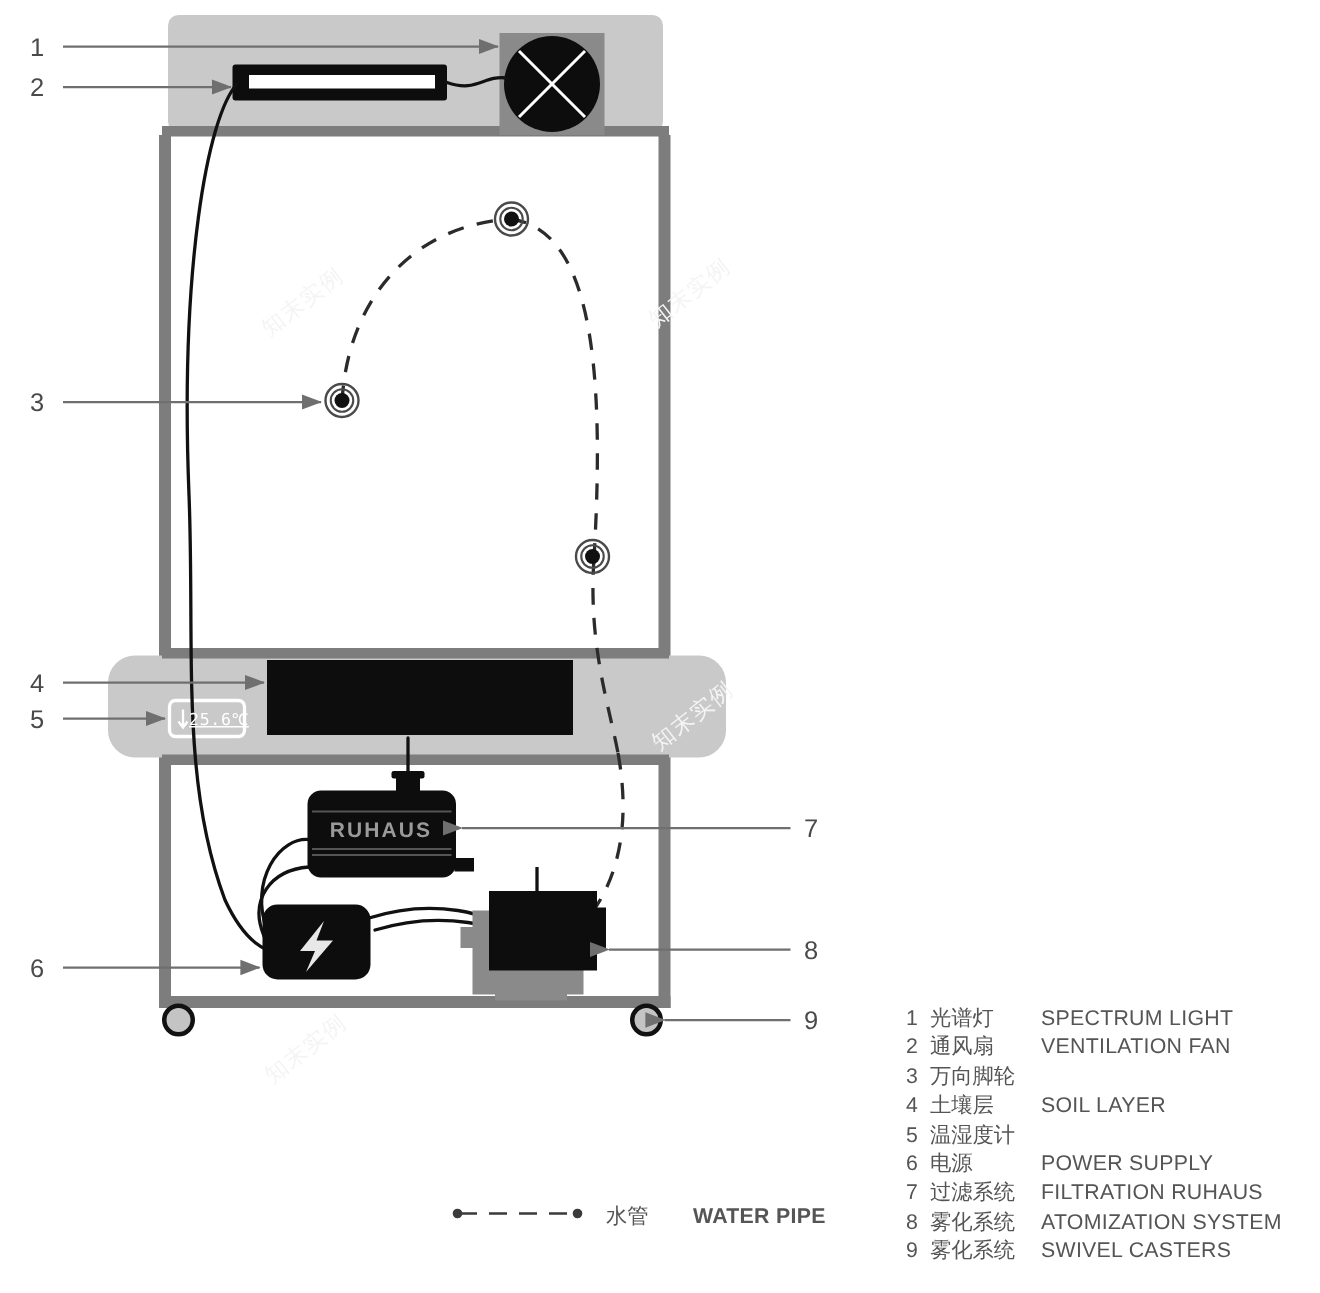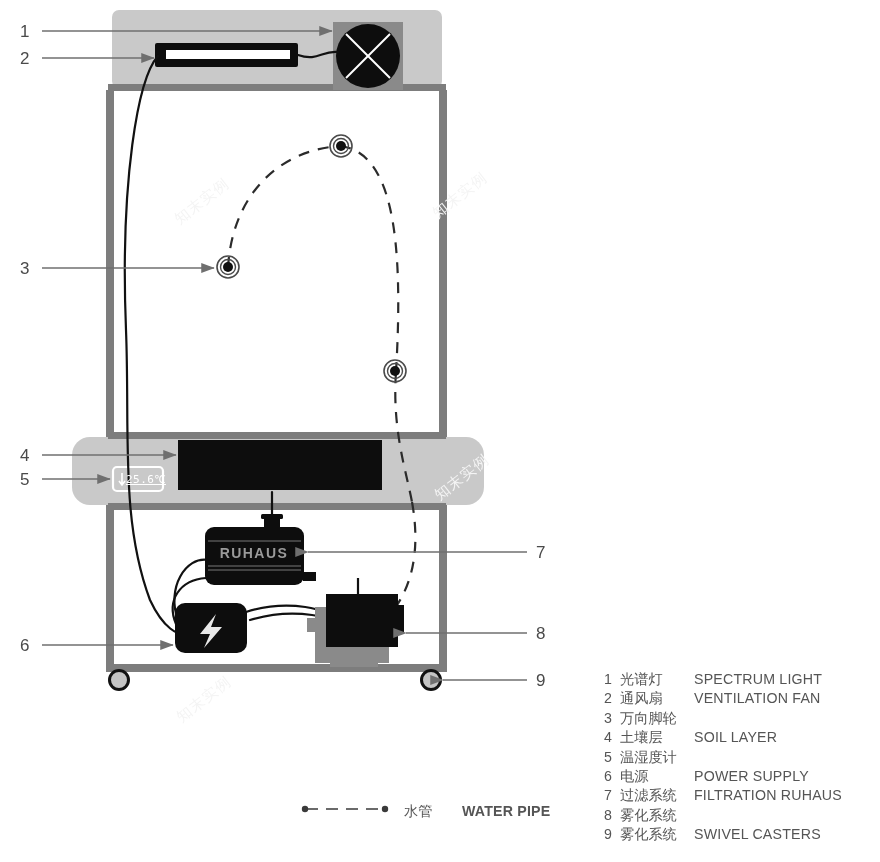--- a/index.html
+++ b/index.html
@@ -229,20 +229,21 @@
       <span class="en">POWER SUPPLY</span>
     </div>
     <div class="row">
       <span class="num">7</span>
       <span class="cn">过滤系统</span>
       <span class="en">FILTRATION RUHAUS</span>
     </div>
     <div class="row">
       <span class="num">8</span>
       <span class="cn">雾化系统</span>
+      <span class="en">ATOMIZATION SYSTEM</span>
     </div>
     <div class="row">
       <span class="num">9</span>
       <span class="cn">雾化系统</span>
       <span class="en">SWIVEL CASTERS</span>
     </div>
   </div>
 
   <div id="line-legend">
     <div class="lrow">

